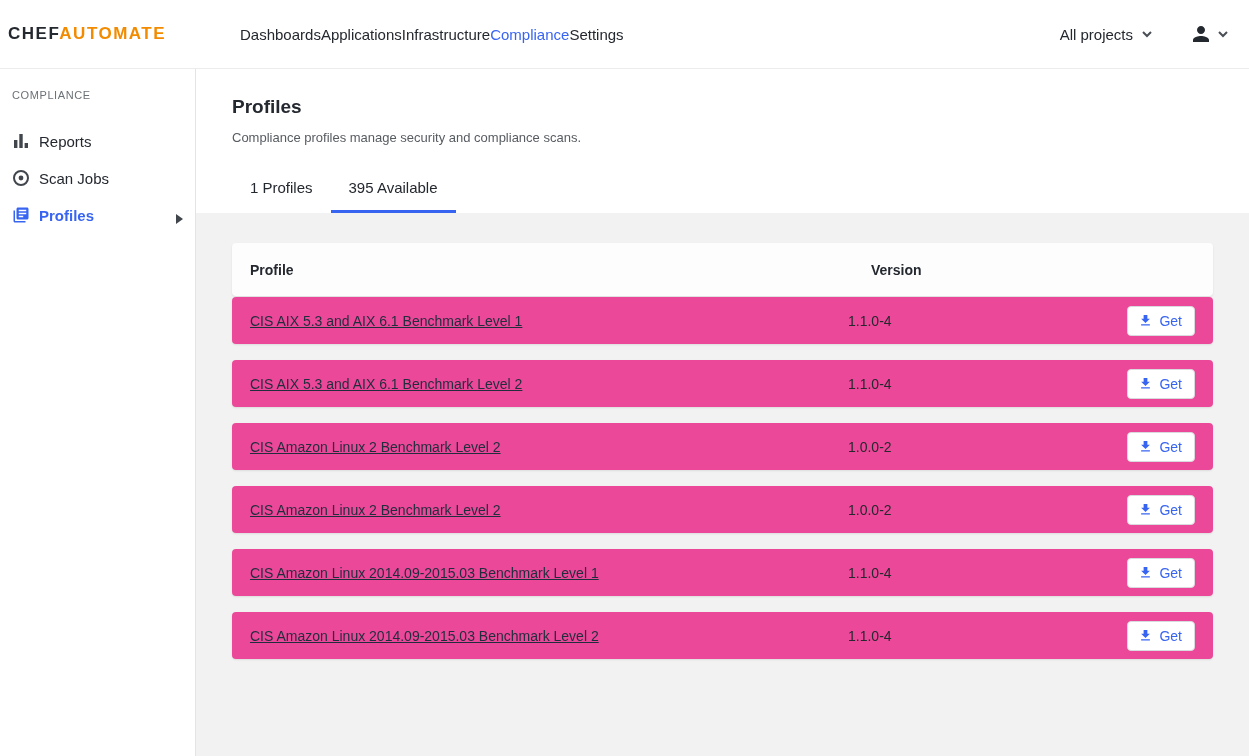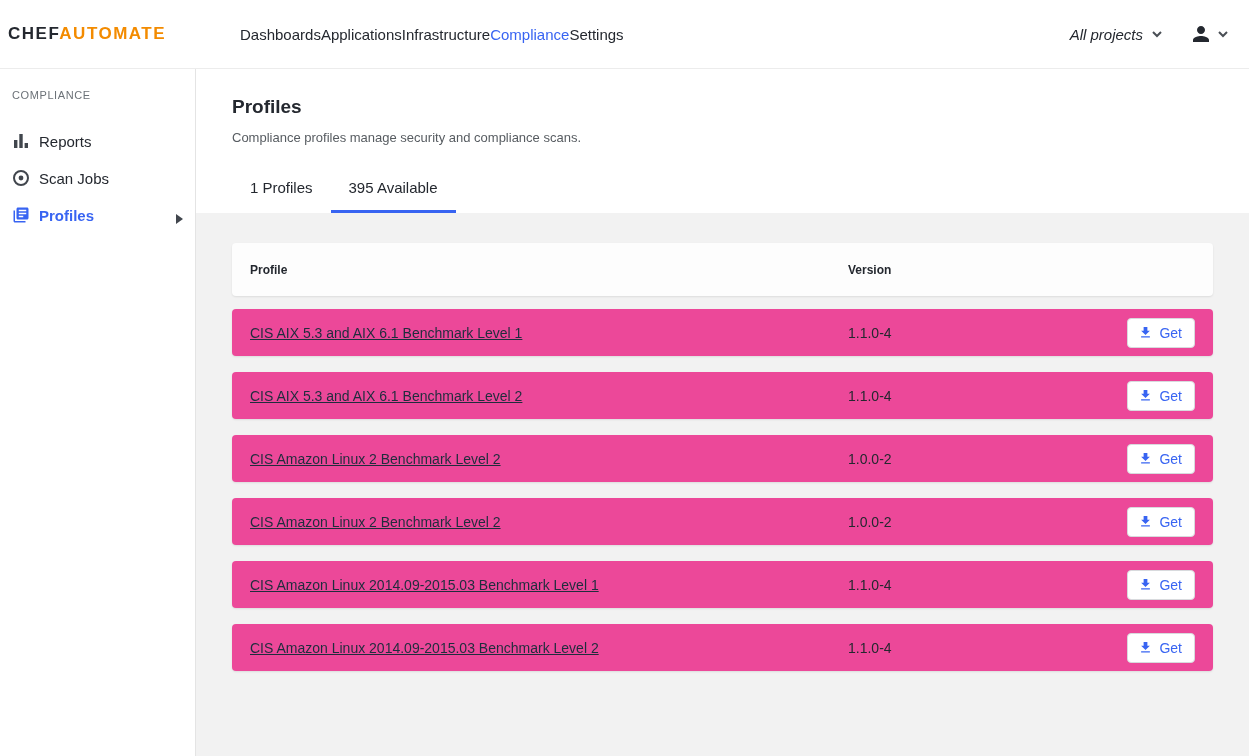--- a/index.html
+++ b/index.html
@@ -9,21 +9,21 @@
   
   .topnav { height:69px; display:flex; align-items:center; background:#fff;
             border-bottom:1px solid #ececec; padding:0 20px 0 8px; }
   .logo { width:180px; flex:0 0 180px; font-size:17px; font-weight:bold;
           letter-spacing:1.5px; cursor:pointer; white-space:nowrap; }
   .logo .chef { color:#24282f; }
   .logo .automate { color:#f38b00; }
   .nav-links { display:flex; margin-left:52px; }
   .nav-link { font-size:15px; color:#24282f; text-decoration:none; cursor:pointer; }
   .nav-link.active { color:#3864f2; }
-  .topnav-right { margin-left:auto; display:flex; align-items:center; gap:26px;font-style:italic; }
+  .topnav-right { margin-left:auto; display:flex; align-items:center; gap:36px; }
   .projects-picker { display:flex; align-items:center; gap:8px; font-size:15px;
                      color:#24282f; cursor:pointer; }
   .chev { width:12px; height:12px; }
   .chev polyline { fill:none; stroke:#4a4f55; stroke-width:2; }
   .user-menu { display:flex; align-items:center; gap:4px; cursor:pointer; }
   .user-menu svg.person { width:24px; height:24px; fill:#24282f; }
 
   
   .shell { display:flex; height:687px; }
 
@@ -54,22 +54,22 @@
                   font-family:"Liberation Sans", sans-serif; }
   .search-input::placeholder { color:#8c9398; }
   .tabs { display:flex; margin-top:22px; }
   .tab { padding:12px 18px 14px; font-size:15px; color:#24282f; cursor:pointer;
          border-bottom:3px solid transparent; }
   .tab.active { border-bottom-color:#3864f2; }
 
   .table-area { padding:30px 36px; flex:1; }
   .card { background:#ec4899; border-radius:4px; box-shadow:0 1px 2px rgba(0,0,0,0.09); }
   .t-row { display:flex; align-items:center; }
-  .t-head { height:53px; font-weight:bold; font-size:12px; margin-bottom:13px;
-            background:#fdfdfd; }
+  .t-head { height:53px; font-weight:bold; font-size:14px; margin-bottom:1px;
+            background:#fdfdfd;gap:23px; }
   .p-row { height:47px; font-size:14px; margin-bottom:16px; }
   .cell-profile { flex:0 0 616px; padding-left:18px; }
   .cell-version { flex:1; }
   .cell-action { padding-right:18px; }
   .profile-link { color:#1f2d3d; text-decoration:underline; cursor:pointer; }
   .get-btn { display:inline-flex; align-items:flex-start; gap:6px; background:#fff;
              border:1px solid #d8dadd; border-radius:4px; padding:6px 12px 6px 10px;
              font-size:14px; color:#3864f2; cursor:pointer;
              font-family:"Liberation Sans", sans-serif; }
   .get-btn svg { width:15px; height:15px; fill:#3864f2; }

